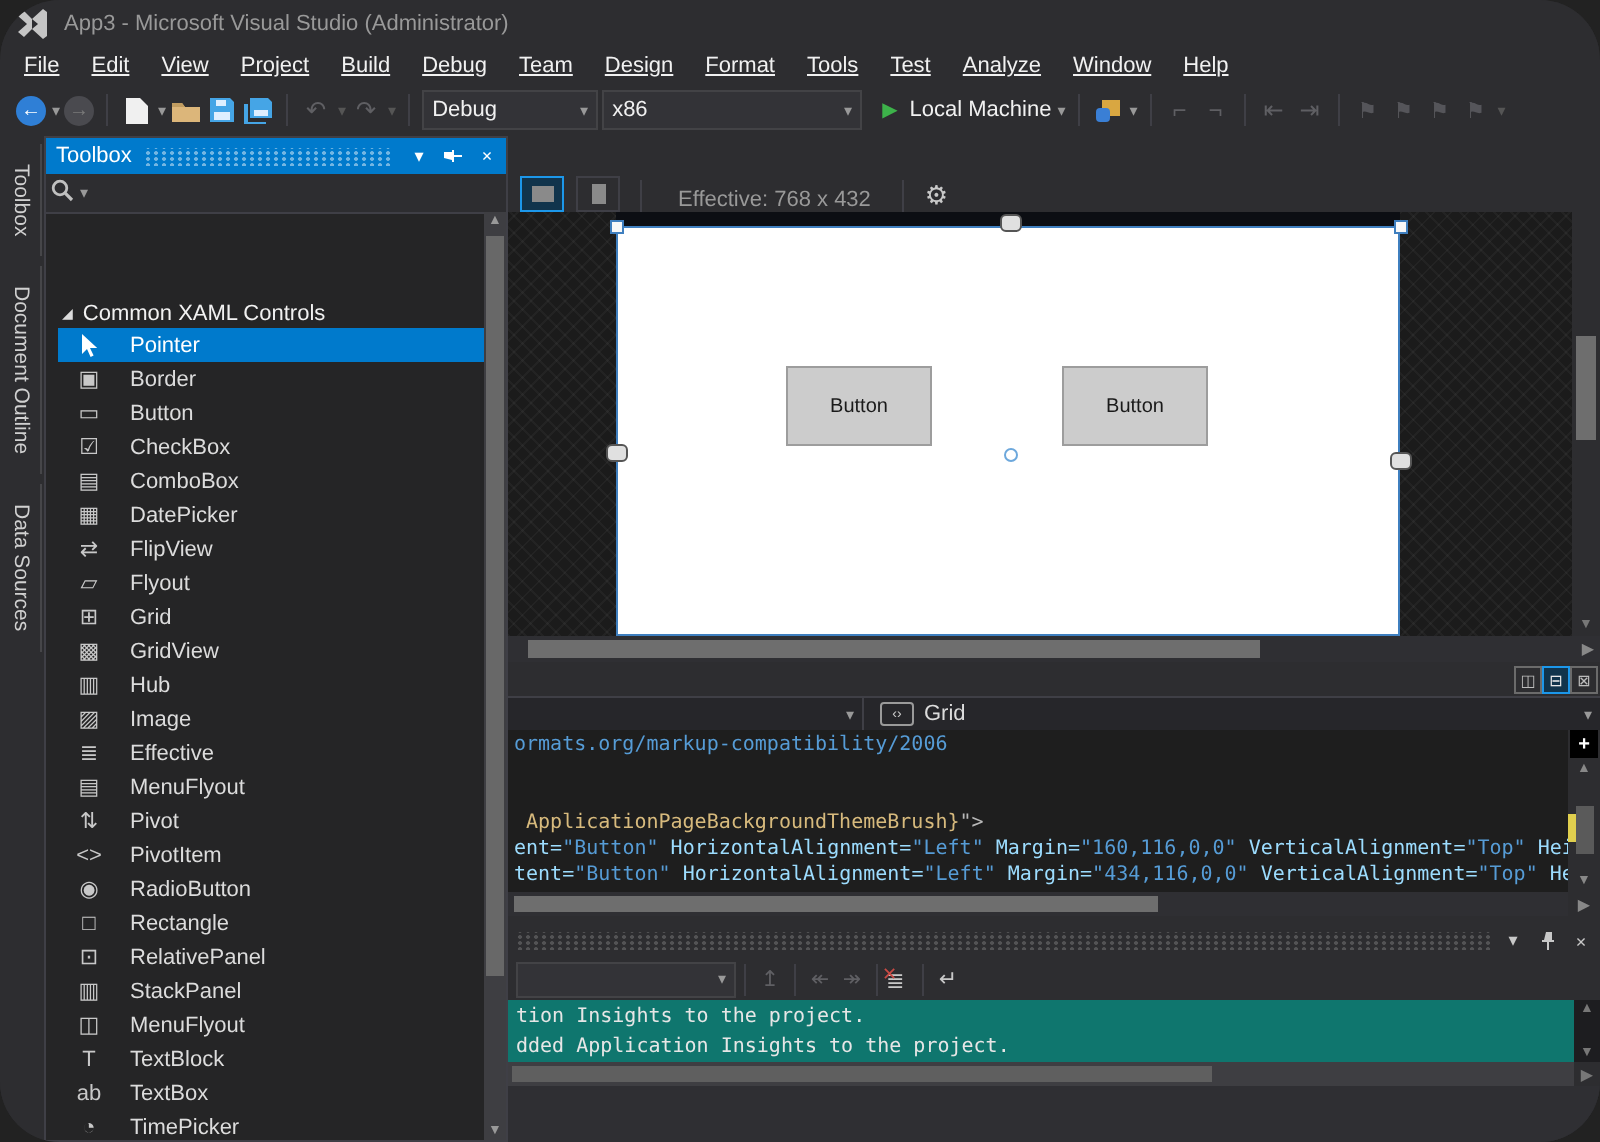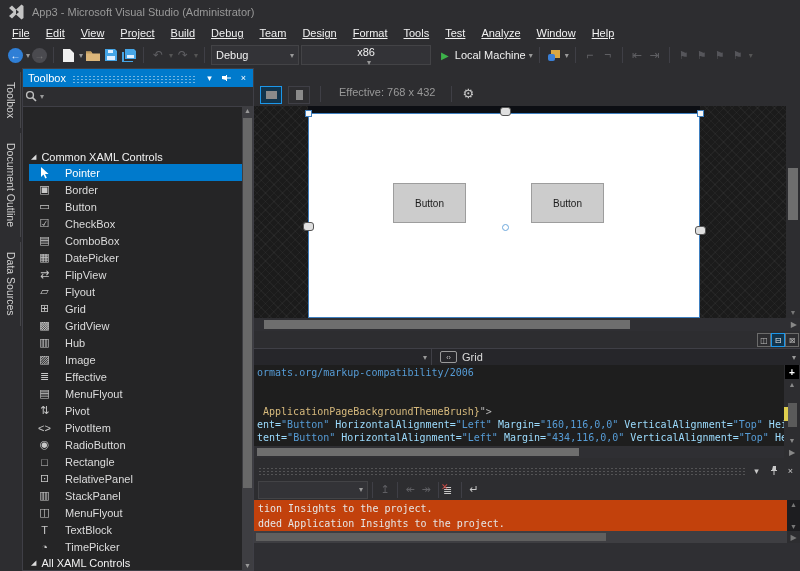--- a/index.html
+++ b/index.html
@@ -1,17 +1,17 @@
 <!DOCTYPE html>
 <html><head>
 <meta charset="utf-8">
 <style>
   html,body{margin:0;padding:0;background:#222;}
   #app{position:relative;width:800px;height:571px;overflow:hidden;background:#2d2d30;
-       font-family:"Liberation Sans","DejaVu Sans",sans-serif;color:#dcdcdc;font-size:11px;
+       font-family:"Liberation Sans","DejaVu Sans",sans-serif;color:#dcdcdc;font-size:11px;border-radius:30px;
        -webkit-font-smoothing:antialiased;}
   .abs{position:absolute;}
   .mono{font-family:"DejaVu Sans Mono","Liberation Mono",monospace;}
 
   
   #titlebar{left:0;top:0;width:800px;height:24px;background:#2d2d30;display:flex;align-items:center;}
   #vs-logo{margin:0 8px 0 8px;width:16px;height:16px;}
   #title-text{color:#999;font-size:11px;}
 
   
@@ -27,21 +27,21 @@
         font-size:10px;color:#fff;}
   .circ.back{background:#2f7fd6;}
   .circ.fwd{background:#4a4a4f;color:#7a7a7a;}
   .ico{display:inline-flex;align-items:center;justify-content:center;width:16px;height:16px;}
   .gly{color:#5f5f63;font-size:12px;}
   .combo{height:18px;background:#333337;border:1px solid #434346;display:flex;align-items:center;
          padding:0 4px;color:#f1f1f1;}
   .combo .cv{flex:1;}
   .combo .chev{margin-left:6px;}
   #combo-config{width:78px;}
-  #combo-platform{width:120px;flex-direction:column;}
+  #combo-platform{width:120px;}
   .play{color:#3db24a;font-size:10px;margin:0 4px 0 8px;}
   #run-label{color:#f1f1f1;}
   .flag{color:#55555a;font-size:11px;}
 
   
   #tabstrip{left:0;top:68px;width:22px;height:503px;background:#2d2d30;display:flex;flex-direction:column;
             gap:5px;padding-top:4px;align-items:center;}
   .vtab{writing-mode:vertical-rl;color:#d0d0d0;font-size:10.5px;padding:10px 2px;background:#2d2d30;
         border-right:1px solid #464649;line-height:14px;}
 
@@ -67,21 +67,21 @@
   .tb-item .tbi{width:15px;text-align:center;color:#c8c8c8;font-size:11px;display:inline-flex;
                 align-items:center;justify-content:center;}
   .tb-item.selected{background:#007acc;color:#fff;}
   .tb-item.selected .tbi{color:#fff;}
   #toolbox-scroll{position:absolute;right:0;top:37px;width:11px;bottom:0;background:#3e3e42;}
   #toolbox-scroll .arr{position:absolute;left:0;width:11px;text-align:center;color:#999;font-size:7px;}
   #toolbox-thumb{position:absolute;left:1px;width:9px;top:12px;height:370px;background:#686868;}
 
   
   #designer-toolbar{left:254px;top:86px;width:546px;height:20px;background:#2d2d30;display:flex;
-                    align-items:flex-start;gap:6px;padding-left:6px;box-sizing:border-box;}
+                    align-items:flex-end;gap:6px;padding-left:6px;box-sizing:border-box;}
   .dev-btn{width:20px;height:16px;border:1px solid #3f3f46;display:flex;align-items:center;justify-content:center;}
   .dev-btn.sel{border-color:#1c97ea;background:#11344c;}
   .dev-scr{background:#8a8a8a;}
   #effective-label{color:#999;margin-left:8px;}
   .gear{color:#c8c8c8;font-size:13px;}
 
   #designer{left:254px;top:106px;width:532px;height:212px;background-color:#1b1b1b;overflow:hidden;
     background-image:repeating-linear-gradient(45deg,rgba(255,255,255,.035) 0 1px,transparent 1px 6px),
                      repeating-linear-gradient(-45deg,rgba(255,255,255,.035) 0 1px,transparent 1px 6px);}
   #canvas-topbar{left:54px;top:0;width:392px;height:7px;background:#0c0e13;}
@@ -129,21 +129,21 @@
                 display:flex;align-items:center;justify-content:center;}
 
   #out-divider{left:254px;top:458px;width:546px;height:4px;background:#2d2d30;}
 
   #output{left:254px;top:462px;width:546px;height:109px;background:#2d2d30;}
   #output-header{position:absolute;left:0;top:0;right:0;height:17px;display:flex;align-items:center;}
   #output-header .drag-dots{background-image:radial-gradient(rgba(255,255,255,.18) 1px,transparent 1.3px);margin:0 4px;}
   #output-header .hdr-btn{color:#c8c8c8;}
   #output-toolbar{position:absolute;left:0;top:17px;right:0;height:21px;display:flex;align-items:center;padding-left:4px;}
   #output-combo{width:100px;height:16px;}
-  #output-text{position:absolute;left:0;top:38px;width:533px;height:31px;background:#c2410c;
+  #output-text{position:absolute;left:0;top:38px;width:533px;height:31px;background:#0f766e;
                font-size:10px;line-height:15px;color:#e6e6e6;padding:1px 0 0 4px;box-sizing:border-box;overflow:hidden;}
   .out-line{white-space:pre;}
   #output-vscroll{position:absolute;right:0;top:38px;width:13px;height:31px;background:#1d1d20;}
   #output-vscroll .arr{position:absolute;left:0;width:13px;text-align:center;color:#777;font-size:7px;}
   #output-hscroll{position:absolute;left:0;top:69px;width:533px;height:12px;background:#3e3e42;}
   #output-hthumb{position:absolute;left:2px;top:2px;width:350px;height:8px;background:#5f5f5f;}
   #output-hcorner{position:absolute;right:0;top:69px;width:13px;height:12px;color:#777;font-size:8px;
                   display:flex;align-items:center;justify-content:center;background:#2d2d30;}
   #output-filler{position:absolute;left:0;top:81px;right:0;bottom:0;background:#2f2f33;}
   .dis{color:#5f5f63;}
@@ -368,20 +368,24 @@
         </div>
         <div class="tb-item">
           <span class="tbi">◫</span>
           <span>MenuFlyout</span>
         </div>
         <div class="tb-item">
           <span class="tbi">T</span>
           <span>TextBlock</span>
         </div>
         <div class="tb-item">
+          <span class="tbi">ab</span>
+          <span>TextBox</span>
+        </div>
+        <div class="tb-item">
           <span class="tbi">◔</span>
           <span>TimePicker</span>
         </div>
         <div class="tb-section">
           <span class="tb-tri">◢</span>
           <span>All XAML Controls</span>
         </div>
         <div class="tb-item">
           <span class="tbi">
             <svg width="10" height="12" viewBox="0 0 10 12">

